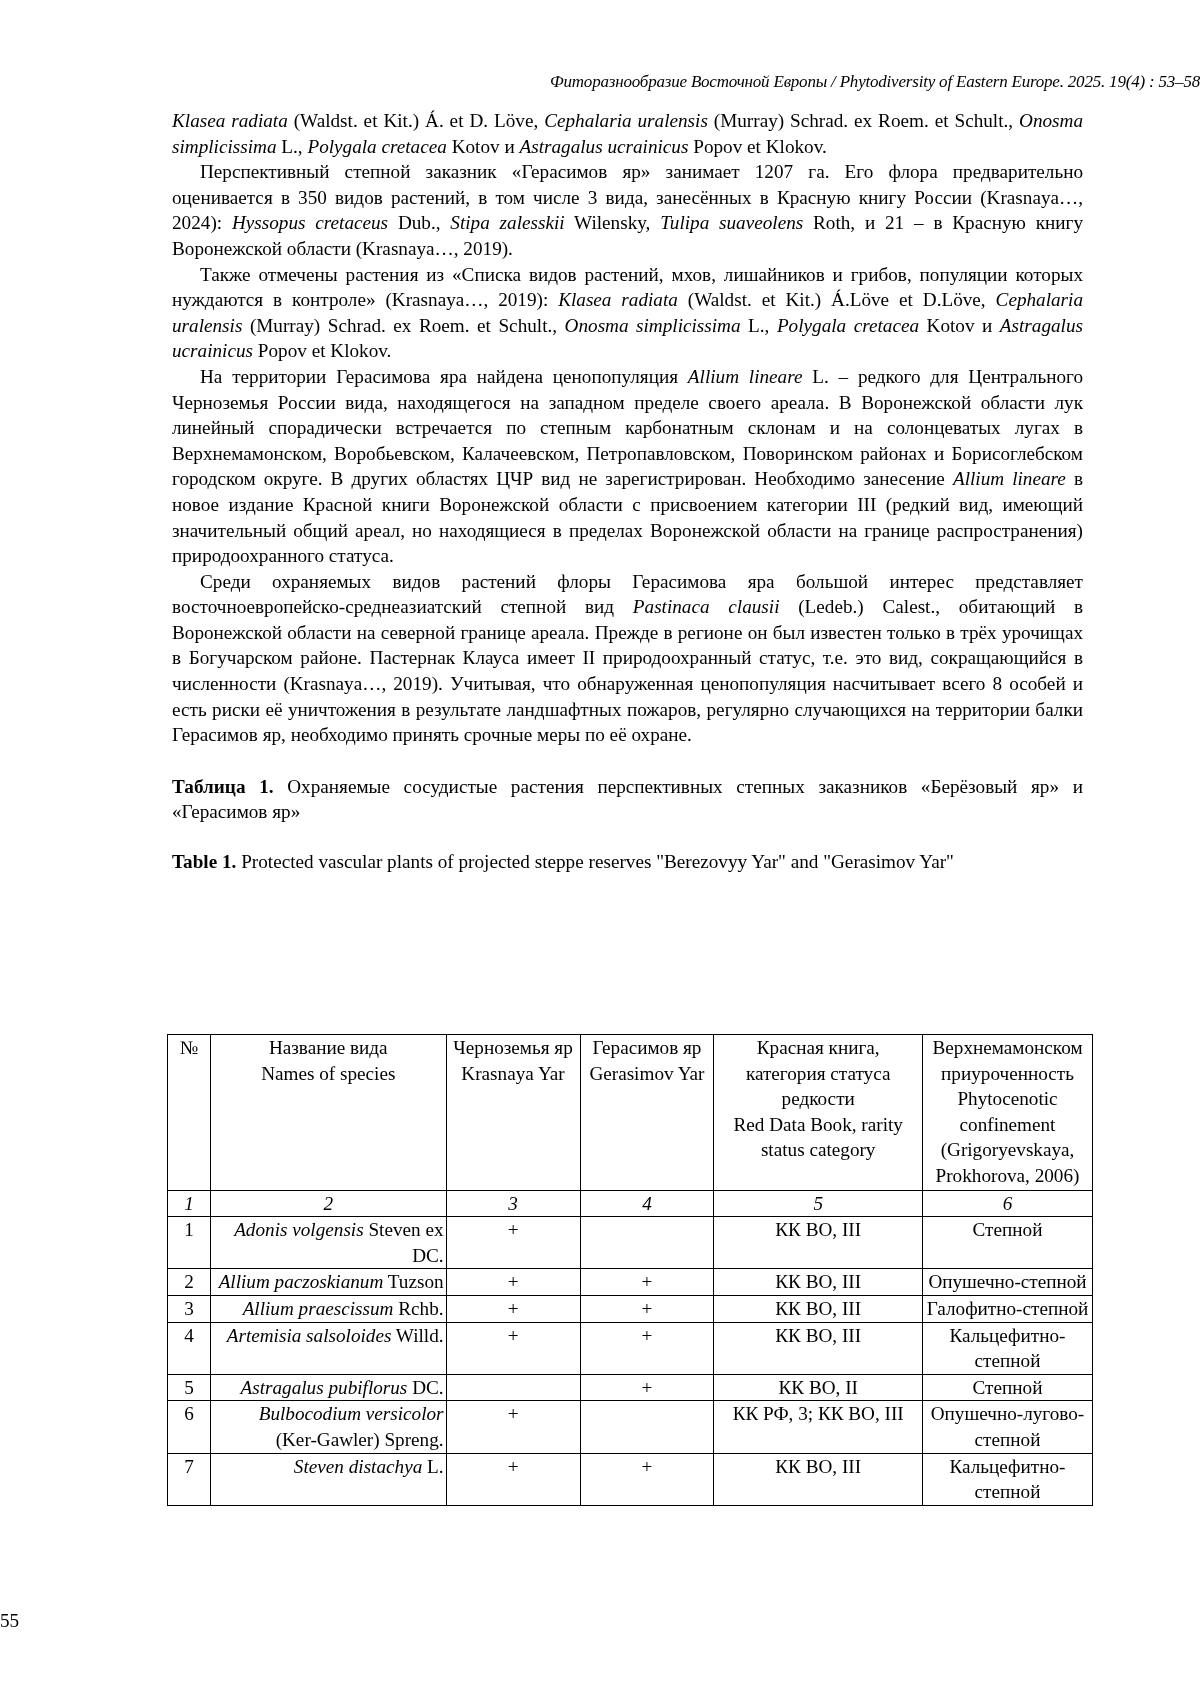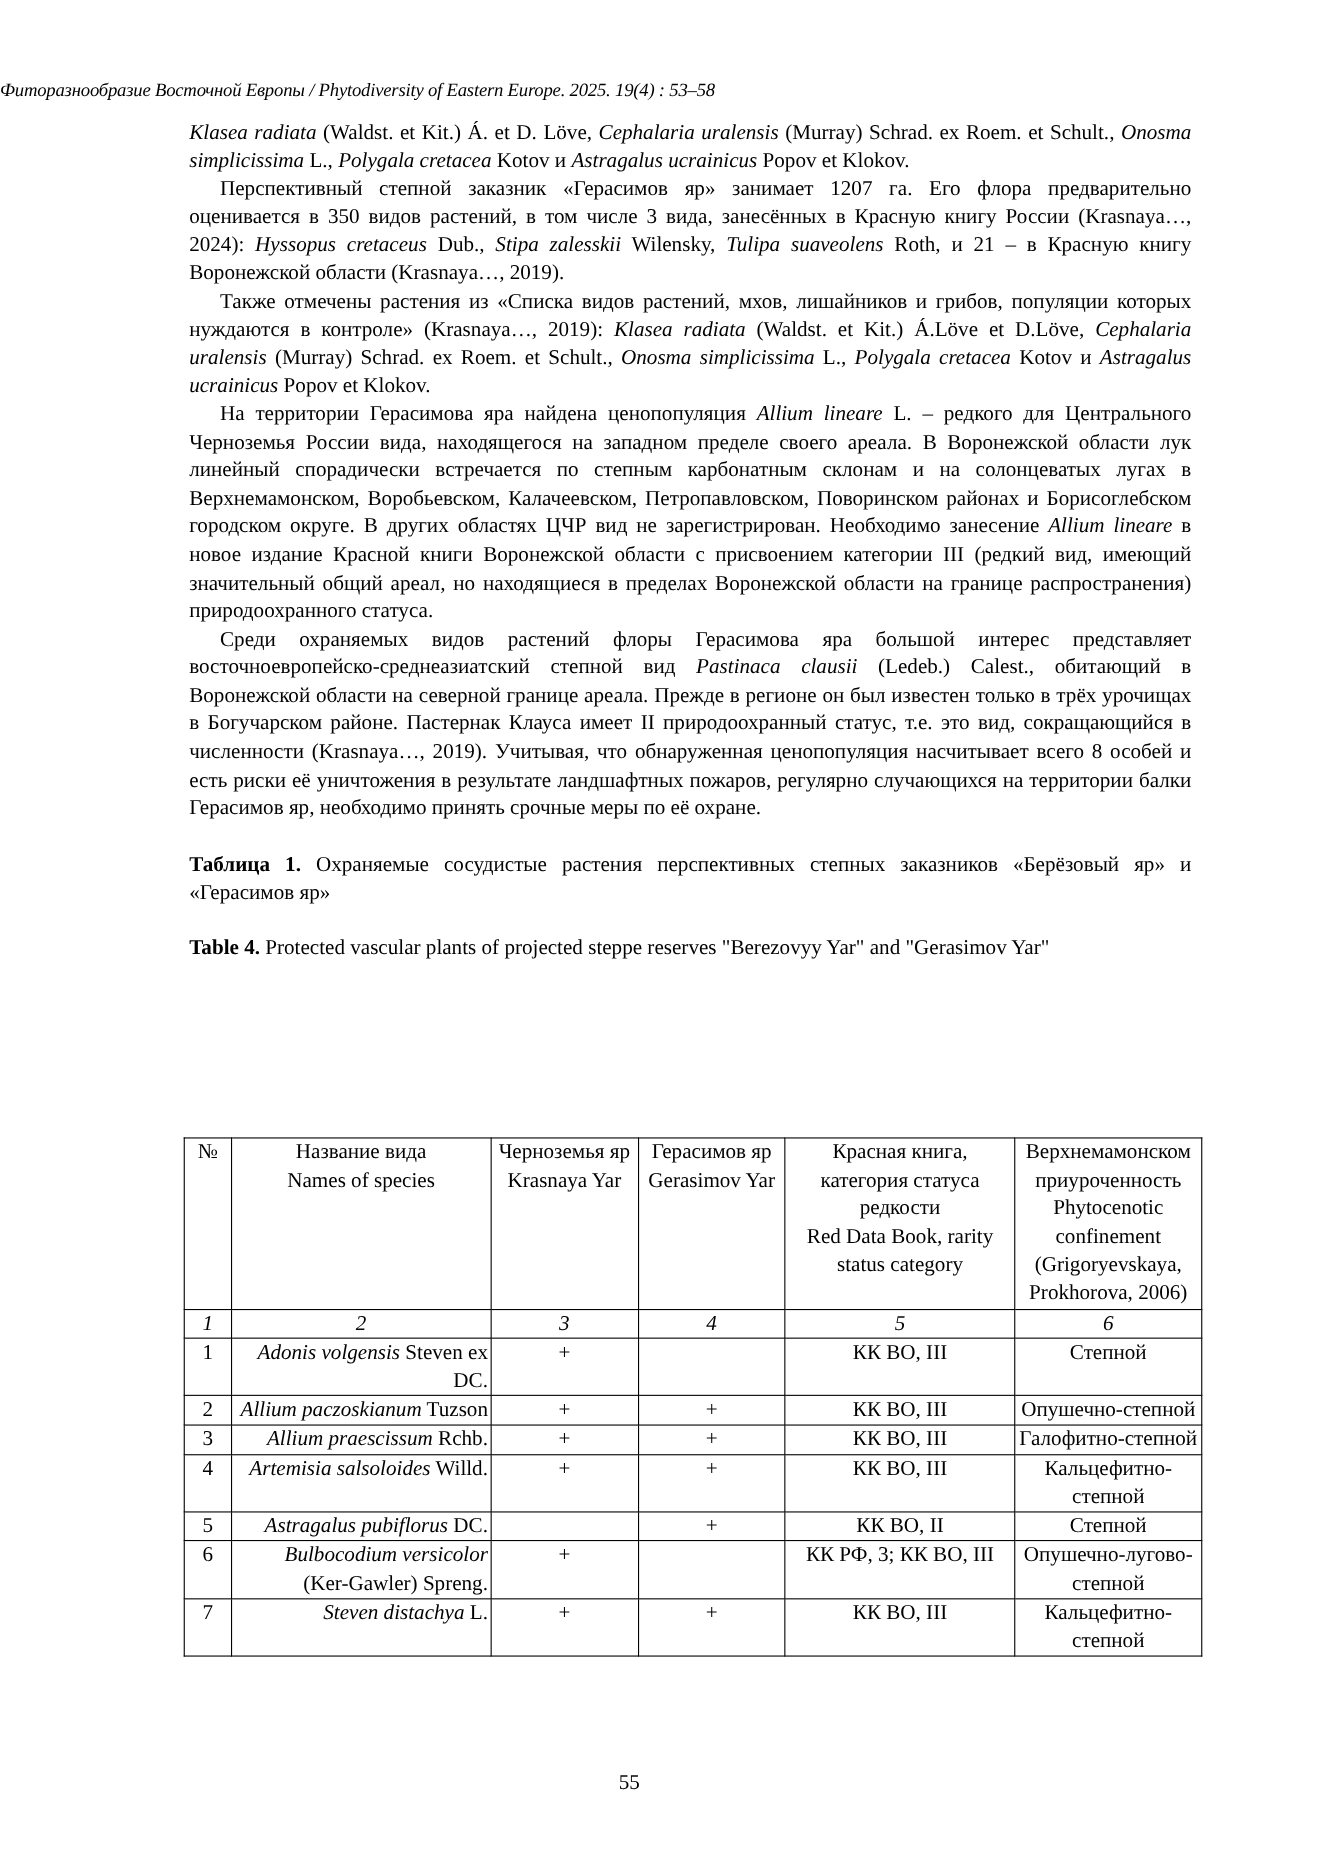--- a/index.html
+++ b/index.html
@@ -1,55 +1,55 @@
 <!DOCTYPE html>
 <html><head>
 <meta charset="utf-8">
 <style>
   html, body { margin: 0; padding: 0; background: #ffffff; }
   body { width: 1200px; height: 1697px; position: relative; overflow: hidden;
          font-family: "Liberation Serif", "DejaVu Serif", serif; color: #000; }
-  .header { position: absolute; top: 72px; left: 0; width: 1200px; text-align: left;
+  .header { position: absolute; top: 72px; left: 0; width: 1200px; text-align: right;
             font-style: italic; font-size: 17px; letter-spacing: -0.2px; }
   .body { position: absolute; top: 108px; left: 172px; width: 911px; font-size: 19.2px; line-height: 25.6px; }
   .body p { margin: 0; text-align: justify; text-indent: 28px; }
   .body p.noindent { text-indent: 0; }
   .caption { margin-top: 26px !important; text-indent: 0 !important; font-family: Liberation Serif, serif; }
   .caption-en { margin-top: 24px !important; text-indent: 0 !important; white-space: nowrap; }
   i { font-style: italic; }
   b { font-weight: bold; }
   table { position: absolute; top: 1034px; left: 167px; width: 926px; border-collapse: collapse;
           font-size: 19.2px; line-height: 25.6px; }
   td, th { border: 1.5px solid #000; vertical-align: top; padding: 0 2px; font-weight: normal; }
   th { text-align: center; padding-bottom: 1px; }
   td.c { text-align: center; }
   td.l { text-align: right; }
   tr.num td { font-style: italic; text-align: center; }
-  .page-num { position: absolute; top: 1610px; left: 16px; width: 1112px; text-align: center; font-size: 19.2px; }
+  .page-num { position: absolute; top: 1610px; left: 0; width: 1112px; font-size: 19.2px; }
 </style>
 </head>
 <body>
 
 <div class="header">Фиторазнообразие Восточной Европы / Phytodiversity of Eastern Europe. 2025. 19(4) : 53–58</div>
 
 <div class="body">
   <p class="noindent"><i>Klasea radiata</i><span> (Waldst. et Kit.) Á. et D. Löve, </span><i>Cephalaria uralensis</i><span> (Murray) Schrad. ex Roem. et Schult., </span><i>Onosma simplicissima</i><span> L., </span><i>Polygala cretacea</i><span> Kotov и </span><i>Astragalus ucrainicus</i><span> Popov et Klokov.</span></p>
 
   <p><span>Перспективный степной заказник «Герасимов яр» занимает 1207 га. Его флора предварительно оценивается в 350 видов растений, в том числе 3 вида, занесённых в Красную книгу России (Krasnaya…, 2024): </span><i>Hyssopus cretaceus</i><span> Dub., </span><i>Stipa zalesskii</i><span> Wilensky, </span><i>Tulipa suaveolens</i><span> Roth, и 21 – в Красную книгу Воронежской области (Krasnaya…, 2019).</span></p>
 
   <p><span>Также отмечены растения из «Списка видов растений, мхов, лишайников и грибов, популяции которых нуждаются в контроле» (Krasnaya…, 2019): </span><i>Klasea radiata</i><span> (Waldst. et Kit.) Á.Löve et D.Löve, </span><i>Cephalaria uralensis</i><span> (Murray) Schrad. ex Roem. et Schult., </span><i>Onosma simplicissima</i><span> L., </span><i>Polygala cretacea</i><span> Kotov и </span><i>Astragalus ucrainicus</i><span> Popov et Klokov.</span></p>
 
   <p><span>На территории Герасимова яра найдена ценопопуляция </span><i>Allium lineare</i><span> L. – редкого для Центрального Черноземья России вида, находящегося на западном пределе своего ареала.  В Воронежской области лук линейный спорадически встречается по степным карбонатным склонам и на солонцеватых лугах в Верхнемамонском, Воробьевском, Калачеевском, Петропавловском, Поворинском районах и Борисоглебском городском округе. В других областях ЦЧР вид не зарегистрирован. Необходимо занесение </span><i>Allium lineare</i><span> в новое издание Красной книги Воронежской области с присвоением категории III (редкий вид, имеющий значительный общий ареал, но находящиеся в пределах Воронежской области на границе распространения) природоохранного статуса.</span></p>
 
   <p><span>Среди охраняемых видов растений флоры Герасимова яра большой интерес представляет восточноевропейско-среднеазиатский степной вид </span><i>Pastinaca clausii</i><span> (Ledeb.) Calest., обитающий в Воронежской области на северной границе ареала. Прежде в регионе он был известен только в трёх урочищах в Богучарском районе. Пастернак Клауса имеет II природоохранный статус, т.е. это вид, сокращающийся в численности (Krasnaya…, 2019). Учитывая, что обнаруженная ценопопуляция насчитывает всего 8 особей и есть риски её уничтожения в результате ландшафтных пожаров, регулярно случающихся на территории балки Герасимов яр, необходимо принять срочные меры по её охране.</span></p>
 
 
   <p class="caption"><b>Таблица 1.</b><span> Охраняемые сосудистые растения перспективных степных заказников «Берёзовый яр» и «Герасимов яр»</span></p>
 
-  <p class="caption-en"><b>Table 4.</b><span> Protected vascular plants of projected steppe reserves "Berezovyy Yar" and "Gerasimov Yar"</span></p>
+  <p class="caption-en"><b>Table 1.</b><span> Protected vascular plants of projected steppe reserves "Berezovyy Yar" and "Gerasimov Yar"</span></p>
 </div>
 
 <table>
   <colgroup>
     <col style="width:43px">
       <col style="width:236px">
       <col style="width:134px">
     <col style="width:134px">
       <col style="width:209px">
       <col style="width:170px">

